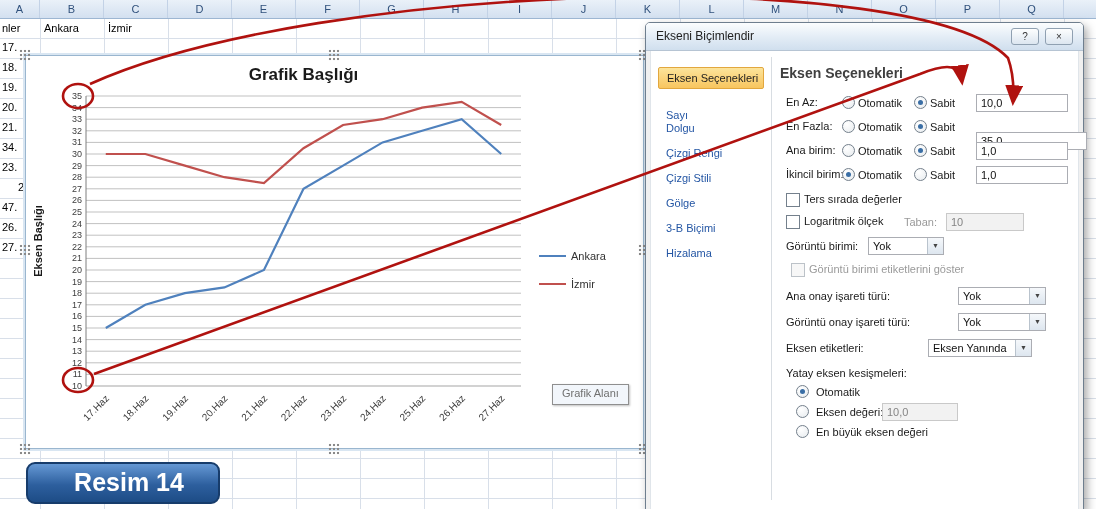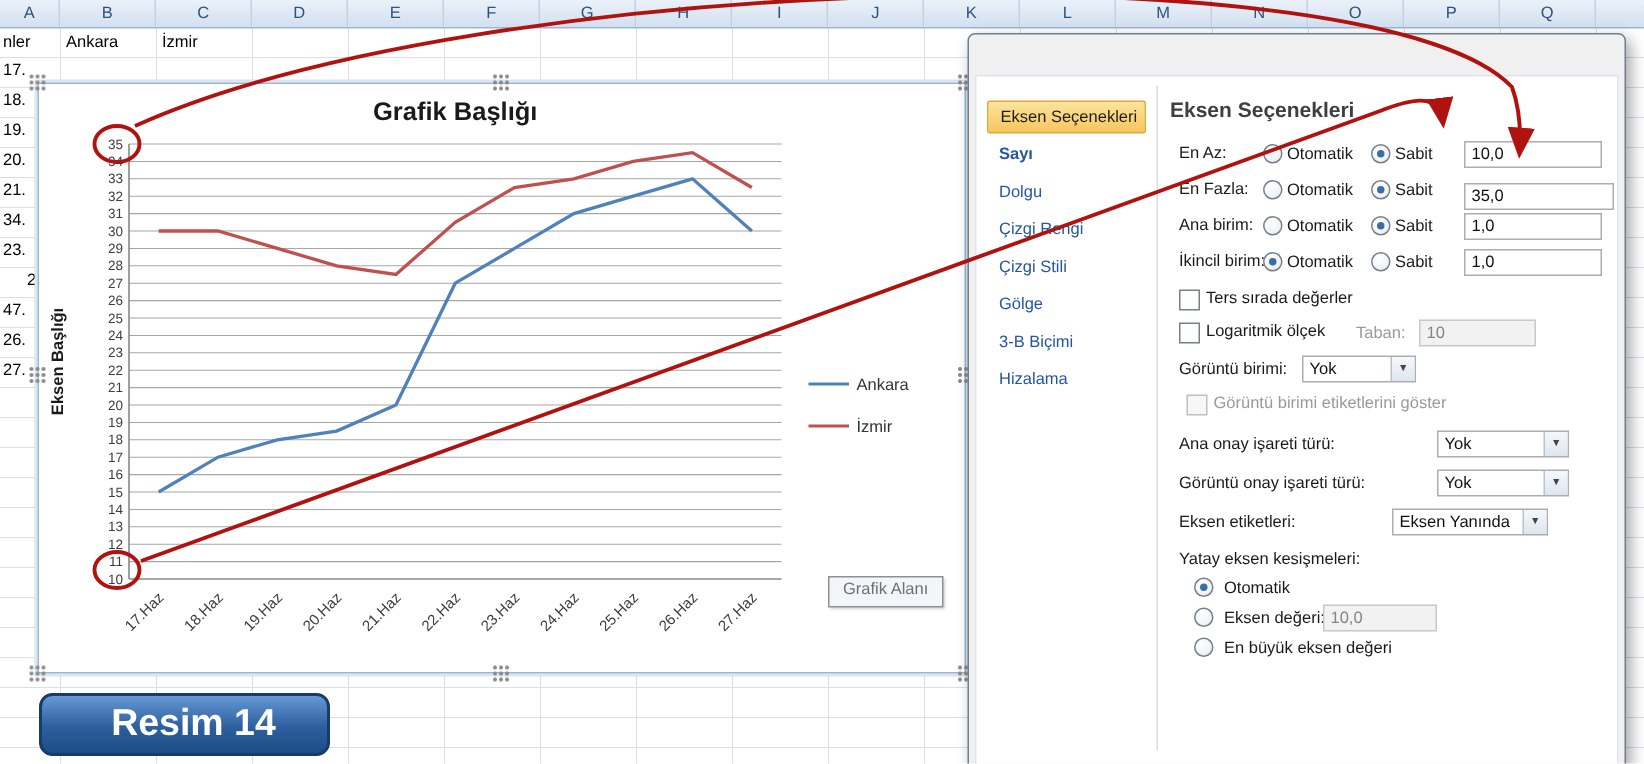--- a/index.html
+++ b/index.html
@@ -195,24 +195,29 @@
   <div class="handle" style="left:302px;bottom:-7px"></div>
   <div class="handle" style="right:-7px;bottom:-7px"></div>
 </div>
 
 <div id="tooltip">Grafik Alanı</div>
 
 <div id="badge">Resim 14</div>
 
 <div id="dialog">
   <div class="dbody"></div>
+  <div class="titlebar">
+    <span class="dtitle">Ekseni Biçimlendir</span>
+    <span class="tbtn" style="right:44px">?</span>
+    <span class="tbtn" style="right:10px">×</span>
+  </div>
   <div class="navsep"></div>
   <div id="nav">
       <div class="navitem sel" style="top: 44px;">Eksen Seçenekleri</div>
-      <div class="navitem" style="top: 69px; font-weight: bold;">Sayı</div>
+      <div class="navitem" style="top: 81px;">Sayı</div>
       <div class="navitem" style="top: 94px;">Dolgu</div>
       <div class="navitem" style="top: 119px;">Çizgi Rengi</div>
       <div class="navitem" style="top: 144px;">Çizgi Stili</div>
       <div class="navitem" style="top: 169px;">Gölge</div>
       <div class="navitem" style="top: 194px;">3-B Biçimi</div>
       <div class="navitem" style="top: 219px;">Hizalama</div>
     </div>
 
   <div class="ptitle">Eksen Seçenekleri</div>
   <div id="scale-rows"></div>
@@ -264,21 +269,21 @@
       <div class="radio checked" style="left: 268px; top: 3px;"></div>
       <div class="lbl" style="left: 284px; top: 4px;">Sabit</div>
       <div class="tbox" style="left: 330px; top: 1px; width: 92px;">10,0</div>
     </div>
     <div class="srow" style="top: 94px;">
       <div class="lbl" style="left: 140px; top: 3px;">En Fazla:</div>
       <div class="radio" style="left: 196px; top: 3px;"></div>
       <div class="lbl" style="left: 212px; top: 4px;">Otomatik</div>
       <div class="radio checked" style="left: 268px; top: 3px;"></div>
       <div class="lbl" style="left: 284px; top: 4px;">Sabit</div>
-      <div class="tbox" style="left: 330px; top: 5px; width: 100px;">35,0</div>
+      <div class="tbox" style="left: 330px; top: 15px; width: 111px;">35,0</div>
     </div>
     <div class="srow" style="top: 118px;">
       <div class="lbl" style="left: 140px; top: 3px;">Ana birim:</div>
       <div class="radio" style="left: 196px; top: 3px;"></div>
       <div class="lbl" style="left: 212px; top: 4px;">Otomatik</div>
       <div class="radio checked" style="left: 268px; top: 3px;"></div>
       <div class="lbl" style="left: 284px; top: 4px;">Sabit</div>
       <div class="tbox" style="left: 330px; top: 1px; width: 92px;">1,0</div>
     </div>
     <div class="srow" style="top: 142px;">

